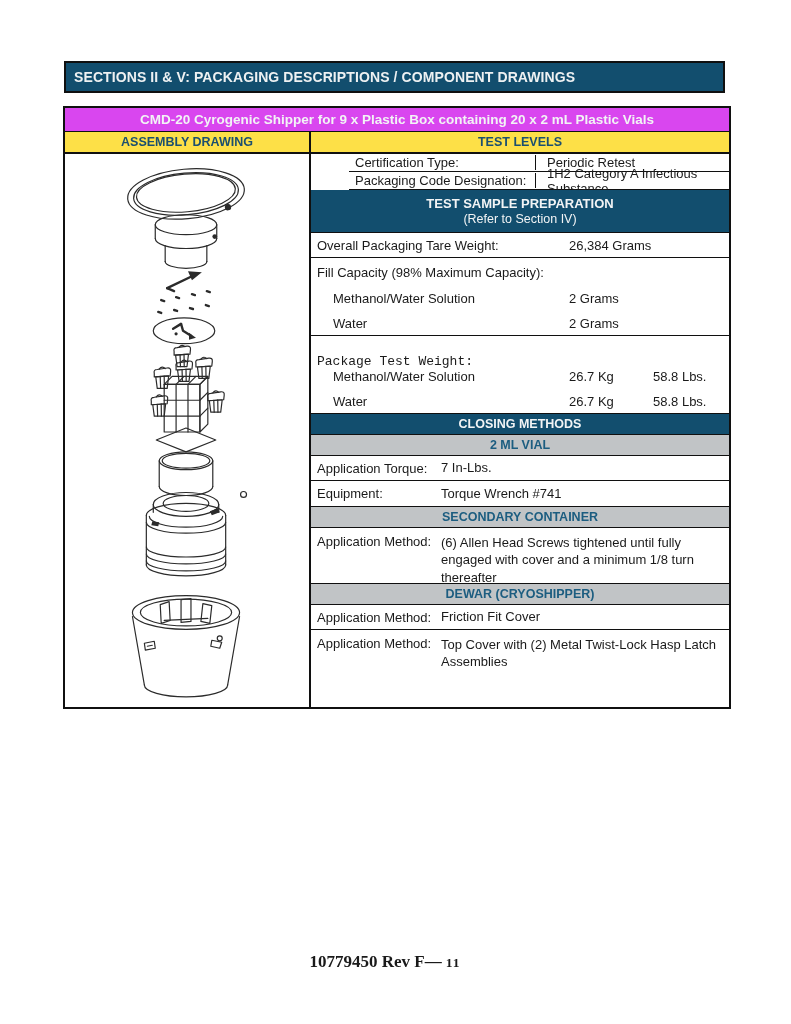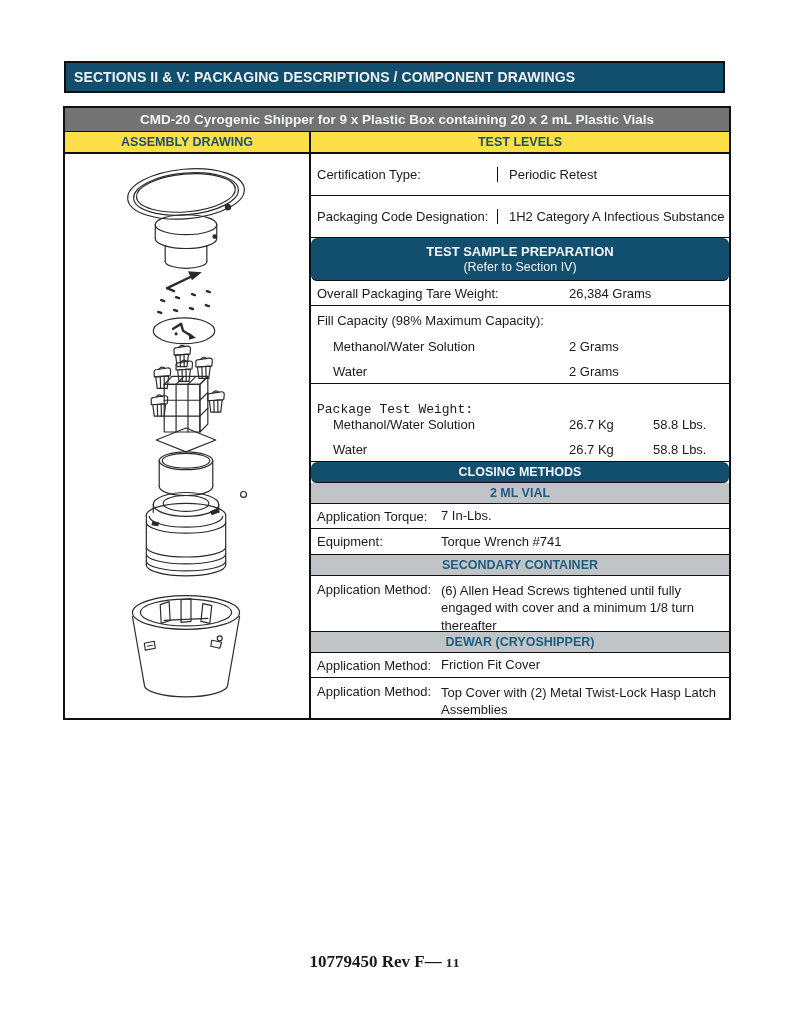--- a/index.html
+++ b/index.html
@@ -16,21 +16,21 @@
     color: #eef1f2; font-weight: bold; font-size: 14px;
     display: flex; align-items: center; padding-left: 8px;
     letter-spacing: 0.1px;
   }
   
   .doc-table {
     position: absolute; left: 63px; top: 106px; width: 668px;
     border: 2px solid #101010; background: #fff;
   }
   .title-row {
-    height: 24px; background: #737373; color: #f2f4f5;
+    height: 24px; background: #d946ef; color: #f2f4f5;
     font-weight: bold; font-size: 13.5px;
     display: flex; align-items: center; justify-content: center;
     border-bottom: 1px solid #101010;
   }
   .col-header-row { display: flex; height: 22px; border-bottom: 2px solid #101010; background: #fde047; }
   .col-header {
     display: flex; align-items: center; justify-content: center;
     font-weight: bold; font-size: 12.5px; color: #1B4F70;
   }
   .col-header.left  { width: 246px; border-right: 2px solid #101010; }
@@ -44,29 +44,28 @@
   .levels-cell { flex: 1; display: flex; flex-direction: column; }
 
   
   .row { display: flex; border-bottom: 1px solid #101010; font-size: 13px; }
   .row:last-child { border-bottom: none; }
   .r-center { align-items: center; }
   .navy-hdr {
     background: #124E6E; color: #f2f4f5; text-align: center;
     display: flex; flex-direction: column; align-items: center; justify-content: center;
     border-bottom: 1px solid #101010;
-    border-radius: 6px;
   }
   .gray-hdr {
     background: #C1C4C6; color: #1C5D80; font-weight: bold; font-size: 12.5px;
     display: flex; align-items: center; justify-content: center;
     border-bottom: 1px solid #101010;
   }
   
-  .info-row { height: 42px; }
+  .info-row { height: 18px; margin-left: 38px; }
   .info-label { width: 187px; padding-left: 6px; display: flex; align-items: center; border-right: 1px solid #101010; }
   .info-value { flex: 1; padding-left: 11px; display: flex; align-items: center; }
 
   .prep-hdr { height: 43px; }
   .prep-title { font-weight: bold; font-size: 13px; }
   .prep-sub   { font-size: 12.5px; margin-top: 1px; }
 
   
   .tab-row { position: relative; }
   .tab-label  { position: absolute; left: 6px; }

